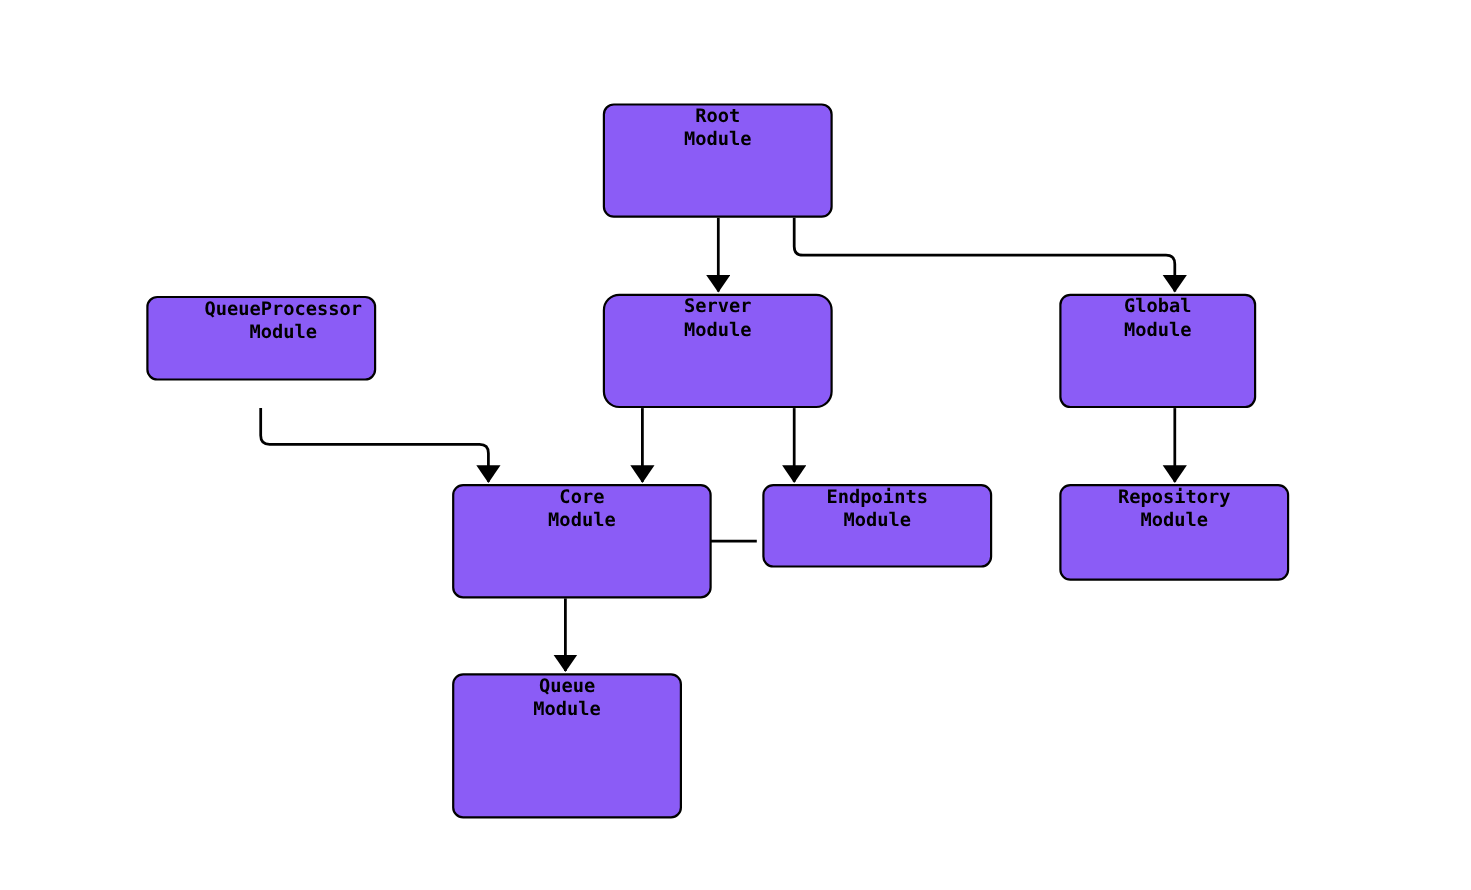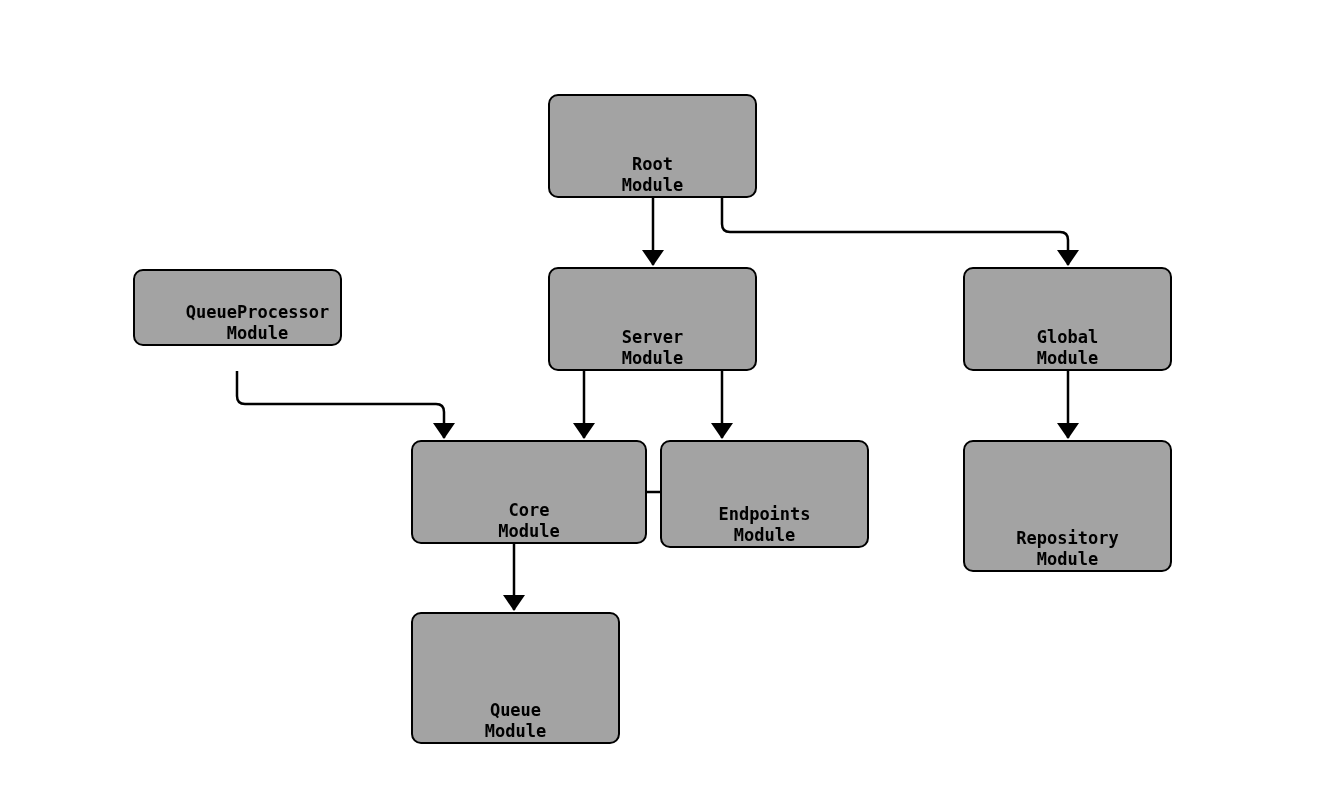--- a/index.html
+++ b/index.html
@@ -15,23 +15,23 @@
     position: absolute;
     left: 0; top: 0;
     width: 1337px;
     height: 809px;
   }
   .node {
     position: absolute;
     box-sizing: border-box;
     border: 2.5px solid #000000;
     border-radius: 10px;
-    background: #a3a3a3;
+    background: #8b5cf6;
     display: flex;
-    align-items: flex-end;
+    align-items: flex-start;
     justify-content: center;
   }
   .node-label {
     font-family: "DejaVu Sans Mono", monospace;
     font-weight: bold;
     font-size: 17px;
     line-height: 21px;
     color: #000000;
     text-align: center;
     white-space: pre-line;
@@ -65,37 +65,37 @@
   </svg>
   <div id="nodes">
       <div class="node" style="left: 548px; top: 94px; width: 209px; height: 104px;">
         <span class="node-label">Root
 Module</span>
       </div>
       <div class="node" style="left: 133px; top: 269px; width: 209px; height: 77px; padding-left: 40px;">
         <span class="node-label">QueueProcessor
 Module</span>
       </div>
-      <div class="node" style="left: 548px; top: 267px; width: 209px; height: 104px;">
+      <div class="node" style="left: 548px; top: 267px; width: 209px; height: 104px; border-radius: 15px;">
         <span class="node-label">Server
 Module</span>
       </div>
-      <div class="node" style="left: 963px; top: 267px; width: 209px; height: 104px;">
+      <div class="node" style="left: 963px; top: 267px; width: 179px; height: 104px;">
         <span class="node-label">Global
 Module</span>
       </div>
       <div class="node" style="left: 411px; top: 440px; width: 236px; height: 104px;">
         <span class="node-label">Core
 Module</span>
       </div>
-      <div class="node" style="left: 660px; top: 440px; width: 209px; height: 108px;">
+      <div class="node" style="left: 693px; top: 440px; width: 209px; height: 76px;">
         <span class="node-label">Endpoints
 Module</span>
       </div>
-      <div class="node" style="left: 963px; top: 440px; width: 209px; height: 132px;">
+      <div class="node" style="left: 963px; top: 440px; width: 209px; height: 88px;">
         <span class="node-label">Repository
 Module</span>
       </div>
       <div class="node" style="left: 411px; top: 612px; width: 209px; height: 132px;">
         <span class="node-label">Queue
 Module</span>
       </div>
     </div>
 </div>
 

